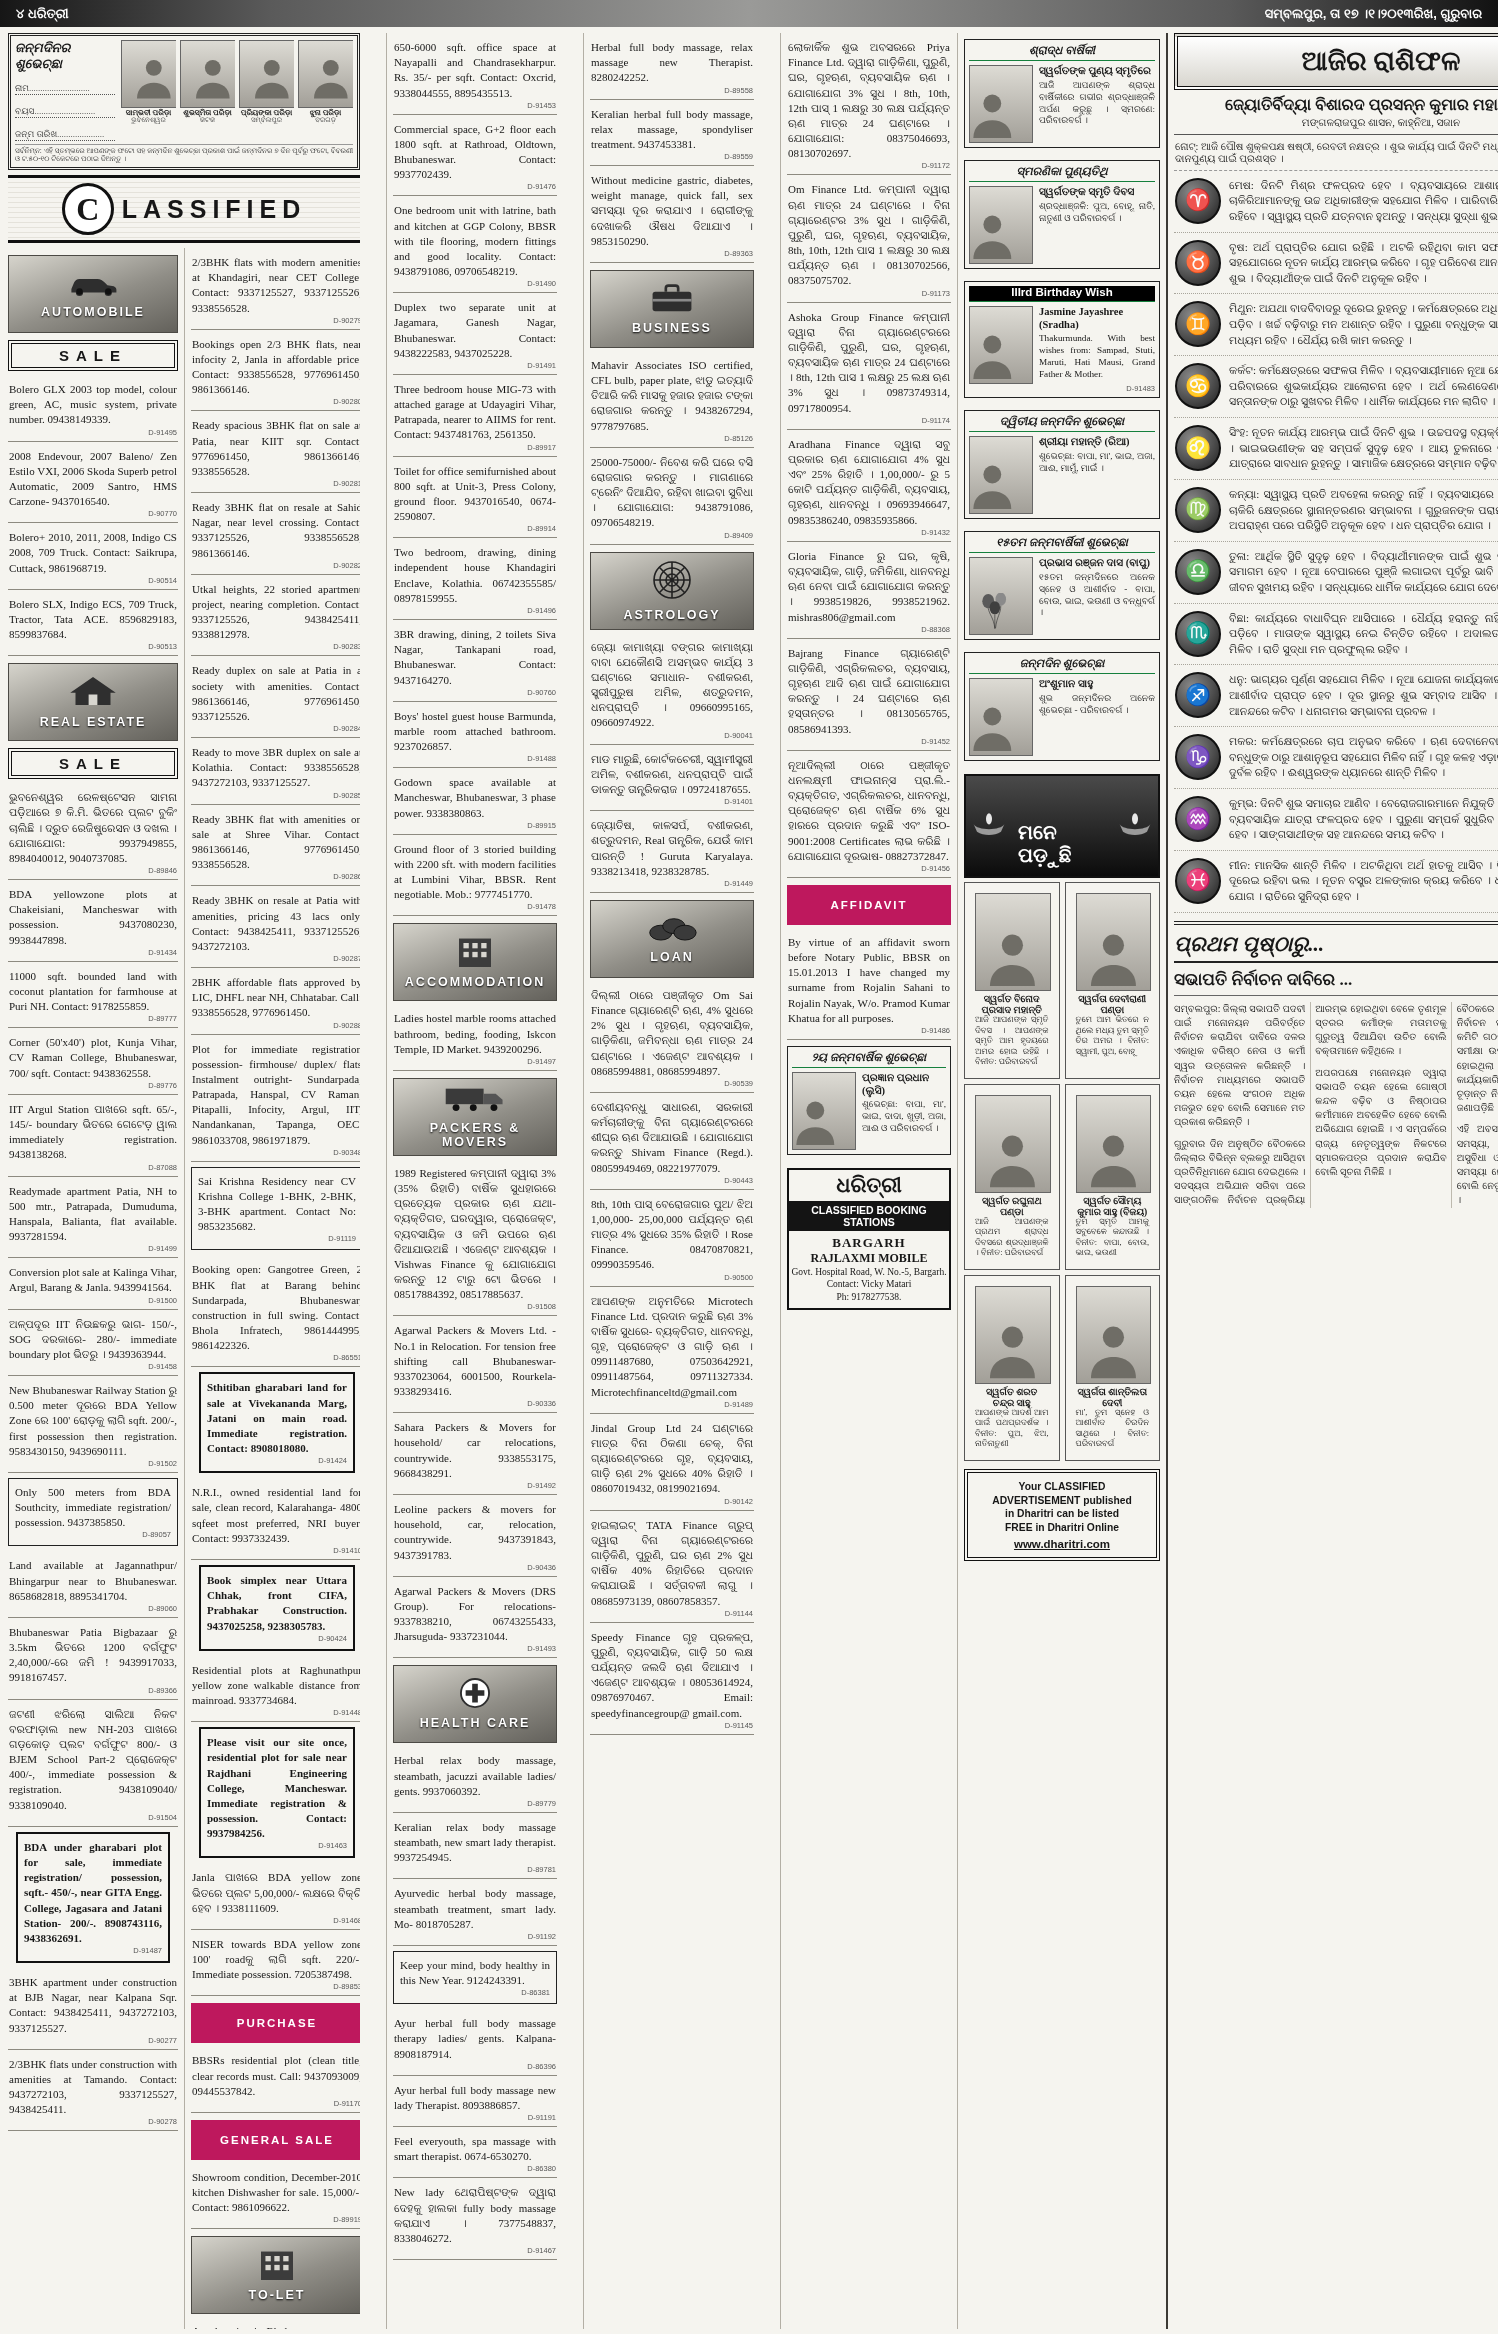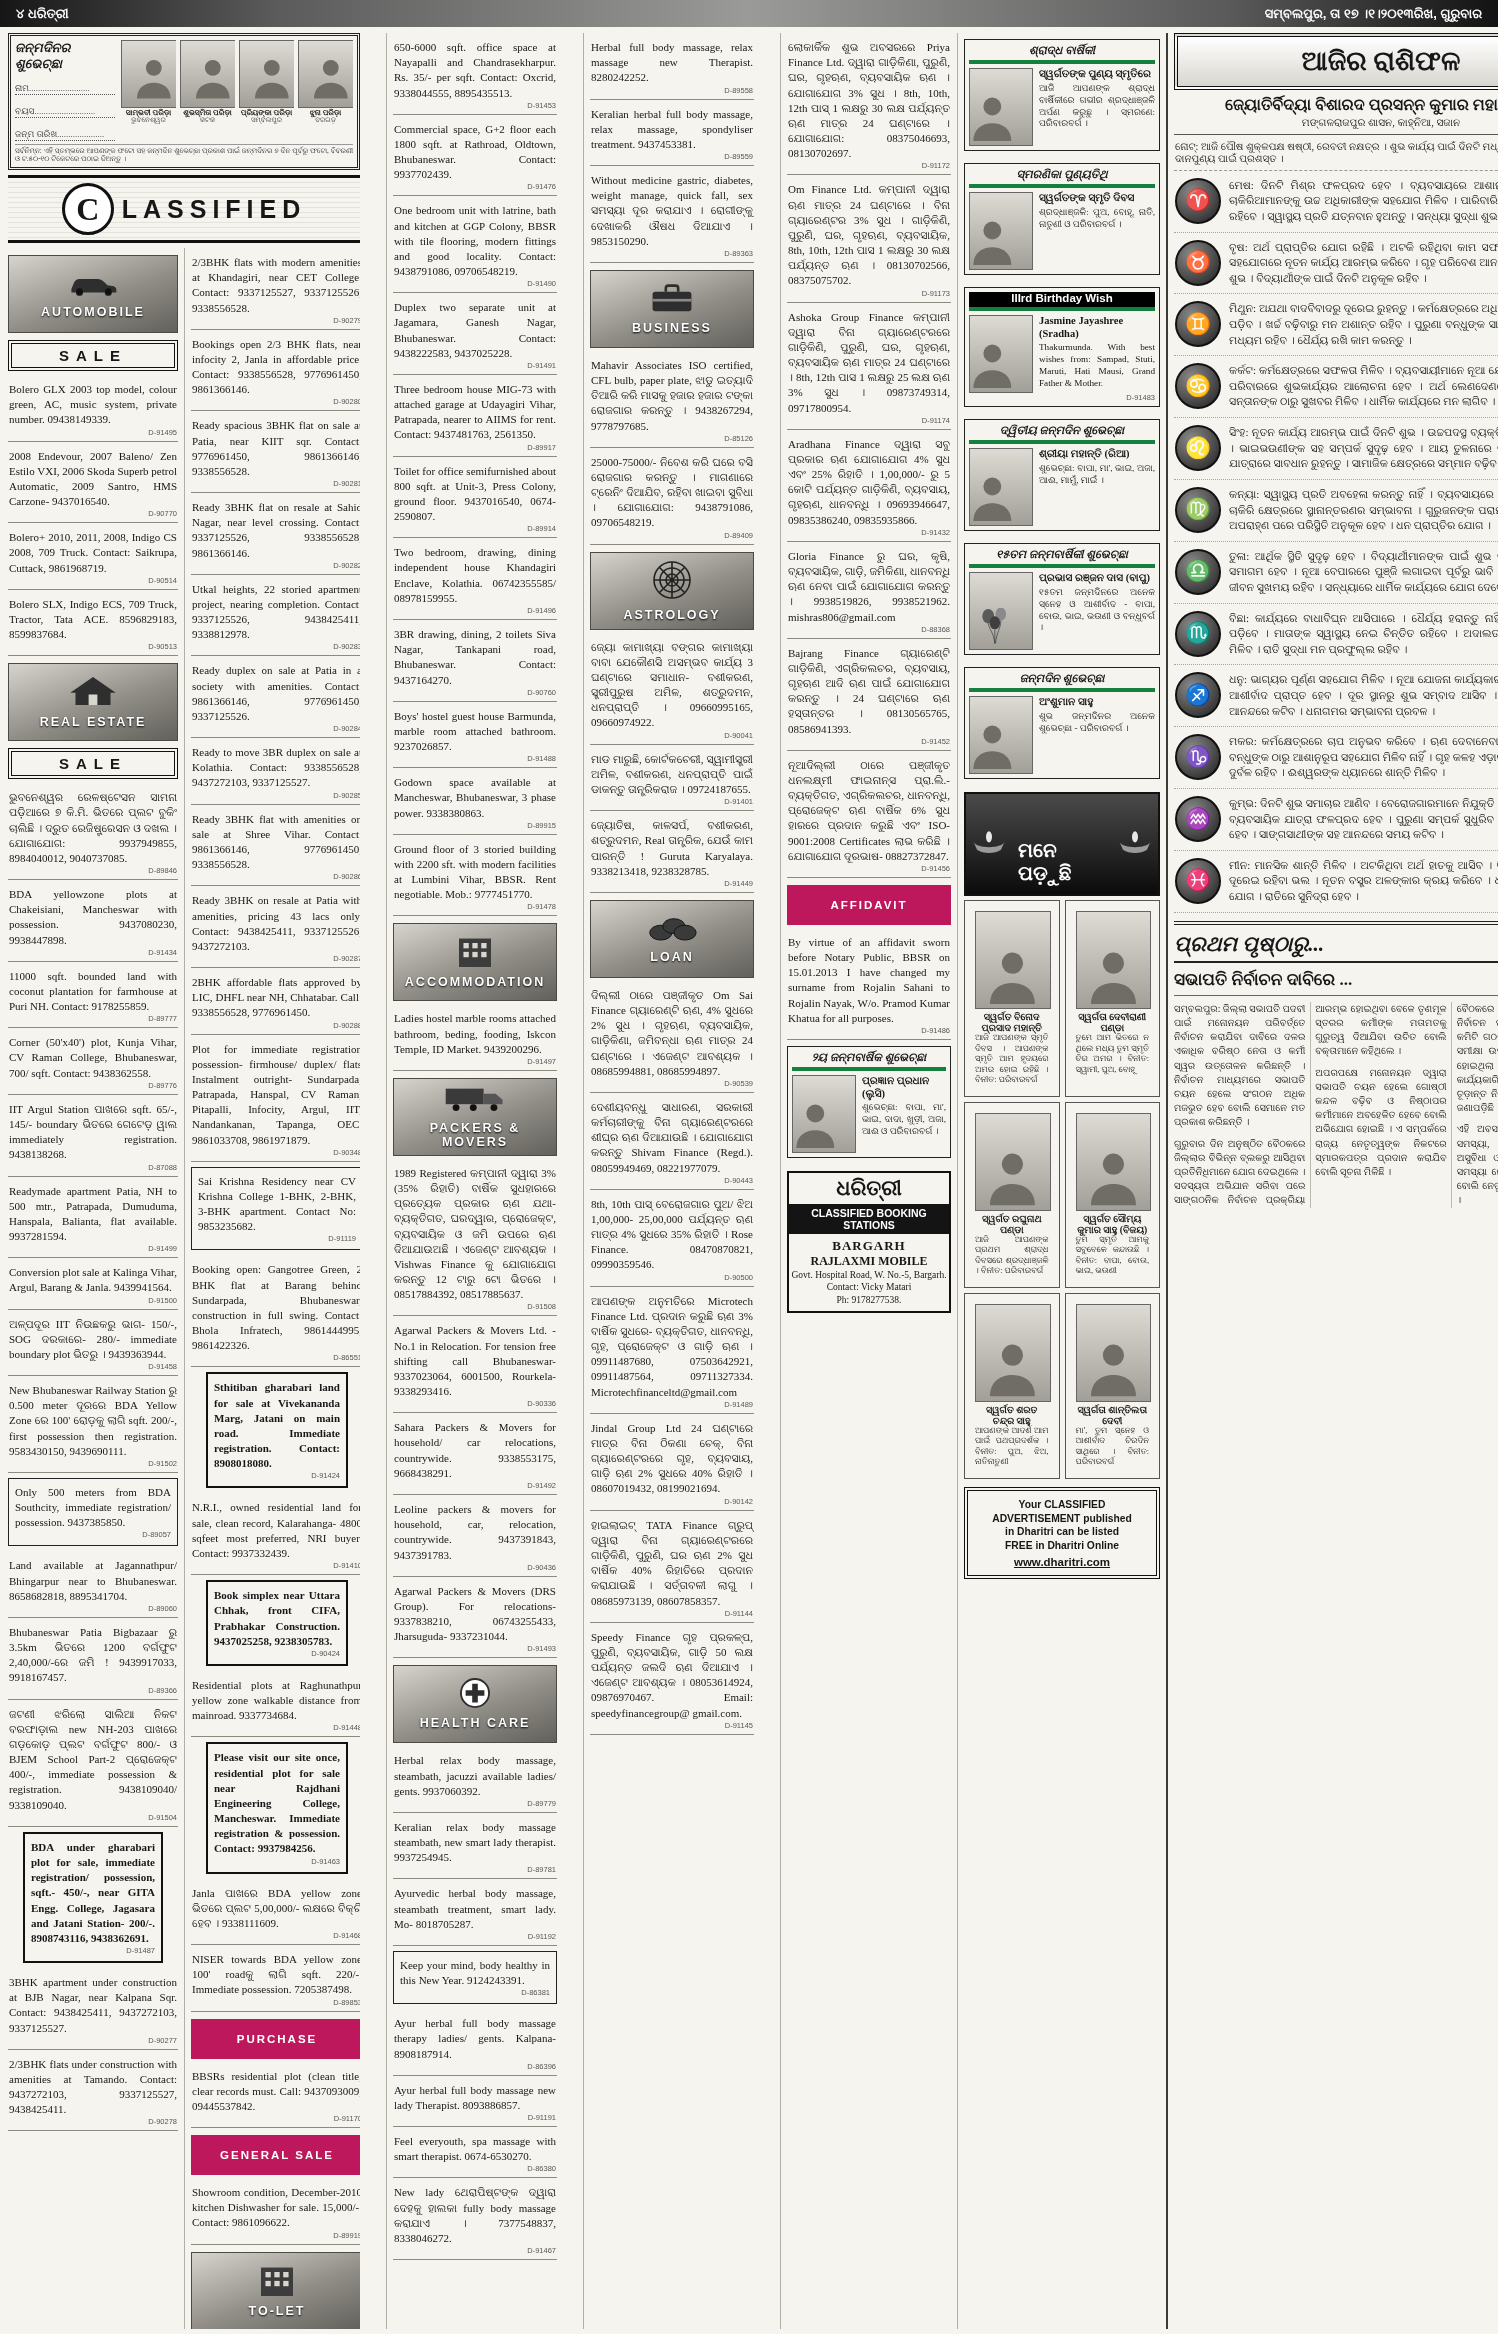--- a/index.html
+++ b/index.html
@@ -33,35 +33,35 @@
   .clogo{border-top:3px solid #111;border-bottom:3px solid #111;margin:5px 0;padding:5px 2px;
          display:flex;align-items:center;justify-content:center;gap:8px;flex:none;
          background:repeating-linear-gradient(#f5f4ef 0 4px,#e4e2da 4px 5px);}
   .clogo-c{width:46px;height:46px;border:3.5px solid #111;border-radius:50%;display:flex;align-items:center;
            justify-content:center;font-size:32px;font-weight:bold;background:#fff;}
   .clogo-rest{font-size:25px;font-weight:bold;letter-spacing:6px;font-family:"Liberation Sans",sans-serif;}
   
   .ad{border-bottom:1px solid #8d8a80;padding:7px 1px 4px 1px;}
   .ad-text{font-size:11px;line-height:1.38;text-align:justify;margin:0;word-break:break-word;}
   .ad.box{border:1.5px solid #222;padding:6px;margin:5px 0;}
-  .ad.boldbox{border:2.5px solid #111;padding:6px;margin:5px 15px;}
+  .ad.boldbox{border:2.5px solid #111;padding:6px;margin:5px 8px;}
   .ad.boldbox .ad-text{font-weight:bold;}
   .ad-id{display:block;text-align:right;font-size:7.5px;color:#555;font-family:"Liberation Sans",sans-serif;}
   .banner{min-height:76px;background:linear-gradient(160deg,#d6d4cc,#908e87 55%,#63615b);border:1px solid #4c4a45;
           display:flex;flex-direction:column;align-items:center;justify-content:center;gap:4px;margin:7px 0 3px 0;flex:none;}
   .banner-label{font-family:"Liberation Sans",sans-serif;font-weight:bold;font-size:12.5px;letter-spacing:2px;
                 color:#fff;text-shadow:0 1px 2px #000;text-align:center;}
   .sale-box{border:4px double #111;text-align:center;font-weight:bold;font-size:15px;letter-spacing:7px;
             padding:3px 0;margin:4px 0;font-family:"Liberation Sans",sans-serif;}
   .col-head{background:#be185d;color:#fff;text-align:center;font-family:"Liberation Sans",sans-serif;
             font-weight:bold;font-size:11.5px;letter-spacing:2px;padding:14px 2px;margin:7px 0 3px 0;}
   
   .photoad{border:1.6px solid #222;margin:6px 0;padding:4px;}
   .photoad-title{text-align:center;font-weight:bold;font-size:11.5px;font-style:italic;
-                 border-bottom:4px solid #15803d;padding-bottom:3px;margin-bottom:4px;}
+                 border-bottom:1px solid #15803d;padding-bottom:3px;margin-bottom:4px;}
   .photoad-title.dark{background:#000000;color:#fff;font-style:normal;font-family:"Liberation Sans",sans-serif;}
   .photoad-body{display:flex;gap:6px;}
   .photoad-side{flex:1;min-width:0;}
   .photoad-name{font-weight:bold;font-size:10.5px;line-height:1.2;margin-bottom:2px;}
   .photoad-lines{font-size:9.2px;line-height:1.3;text-align:justify;}
   .photo{width:62px;height:76px;flex:none;border:1px solid #666;
          background:linear-gradient(#dddbd4,#a29f98);display:flex;align-items:flex-end;justify-content:center;overflow:hidden;}
   .photo.bday{width:100%;height:58px;}
   .photo.wide{width:100%;height:96px;margin-bottom:2px;}
   .photo svg{width:72%;height:86%;}

